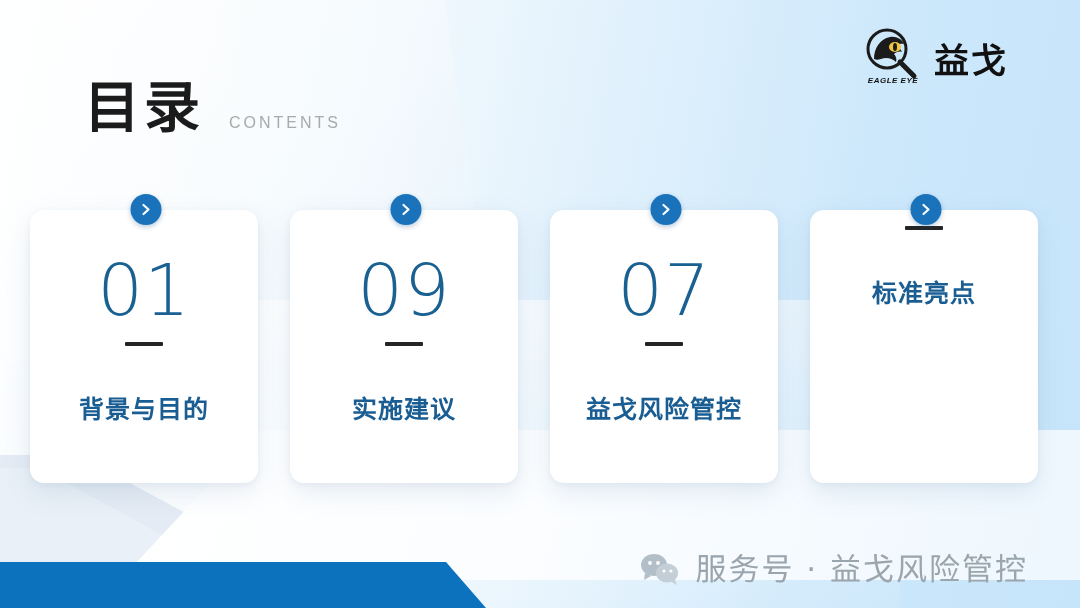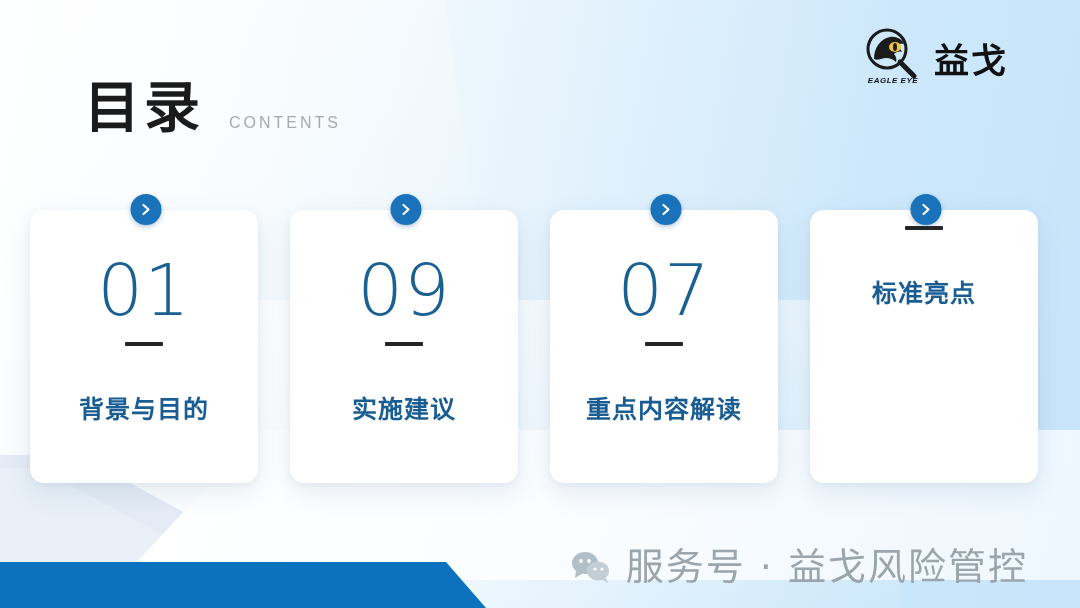--- a/index.html
+++ b/index.html
@@ -227,21 +227,21 @@
   .footer {
     position: absolute;
     right: 52px;
     bottom: 22px;
     display: flex;
     align-items: center;
     gap: 14px;
   }
   .wechat-icon { display: block; }
   .footer-text {
-    font-size: 38px;
+    font-size: 31px;
     color: #9aa5ad;
     letter-spacing: 2px;
     line-height: 1;
     font-family: "DejaVu Sans", "Liberation Sans", sans-serif;
   }
 </style>
 </head>
 <body>
 
 <div class="slide">
@@ -306,21 +306,21 @@
 
     <div class="card-wrap">
       <div class="card-badge">
         <svg width="13" height="13" viewBox="0 0 13 13" xmlns="http://www.w3.org/2000/svg">
           <polyline points="4,2 9,6.5 4,11" fill="none" stroke="#ffffff" stroke-width="2.2" stroke-linecap="round" stroke-linejoin="round"></polyline>
         </svg>
       </div>
       <div class="card">
         <div class="card-num">07</div>
         <div class="card-rule"></div>
-        <div class="card-title">重点内容解读</div>
+        <div class="card-title">益戈风险管控</div>
       </div>
     </div>
 
     <div class="card-wrap">
       <div class="card-badge">
         <svg width="13" height="13" viewBox="0 0 13 13" xmlns="http://www.w3.org/2000/svg">
           <polyline points="4,2 9,6.5 4,11" fill="none" stroke="#ffffff" stroke-width="2.2" stroke-linecap="round" stroke-linejoin="round"></polyline>
         </svg>
       </div>
       <div class="card">

